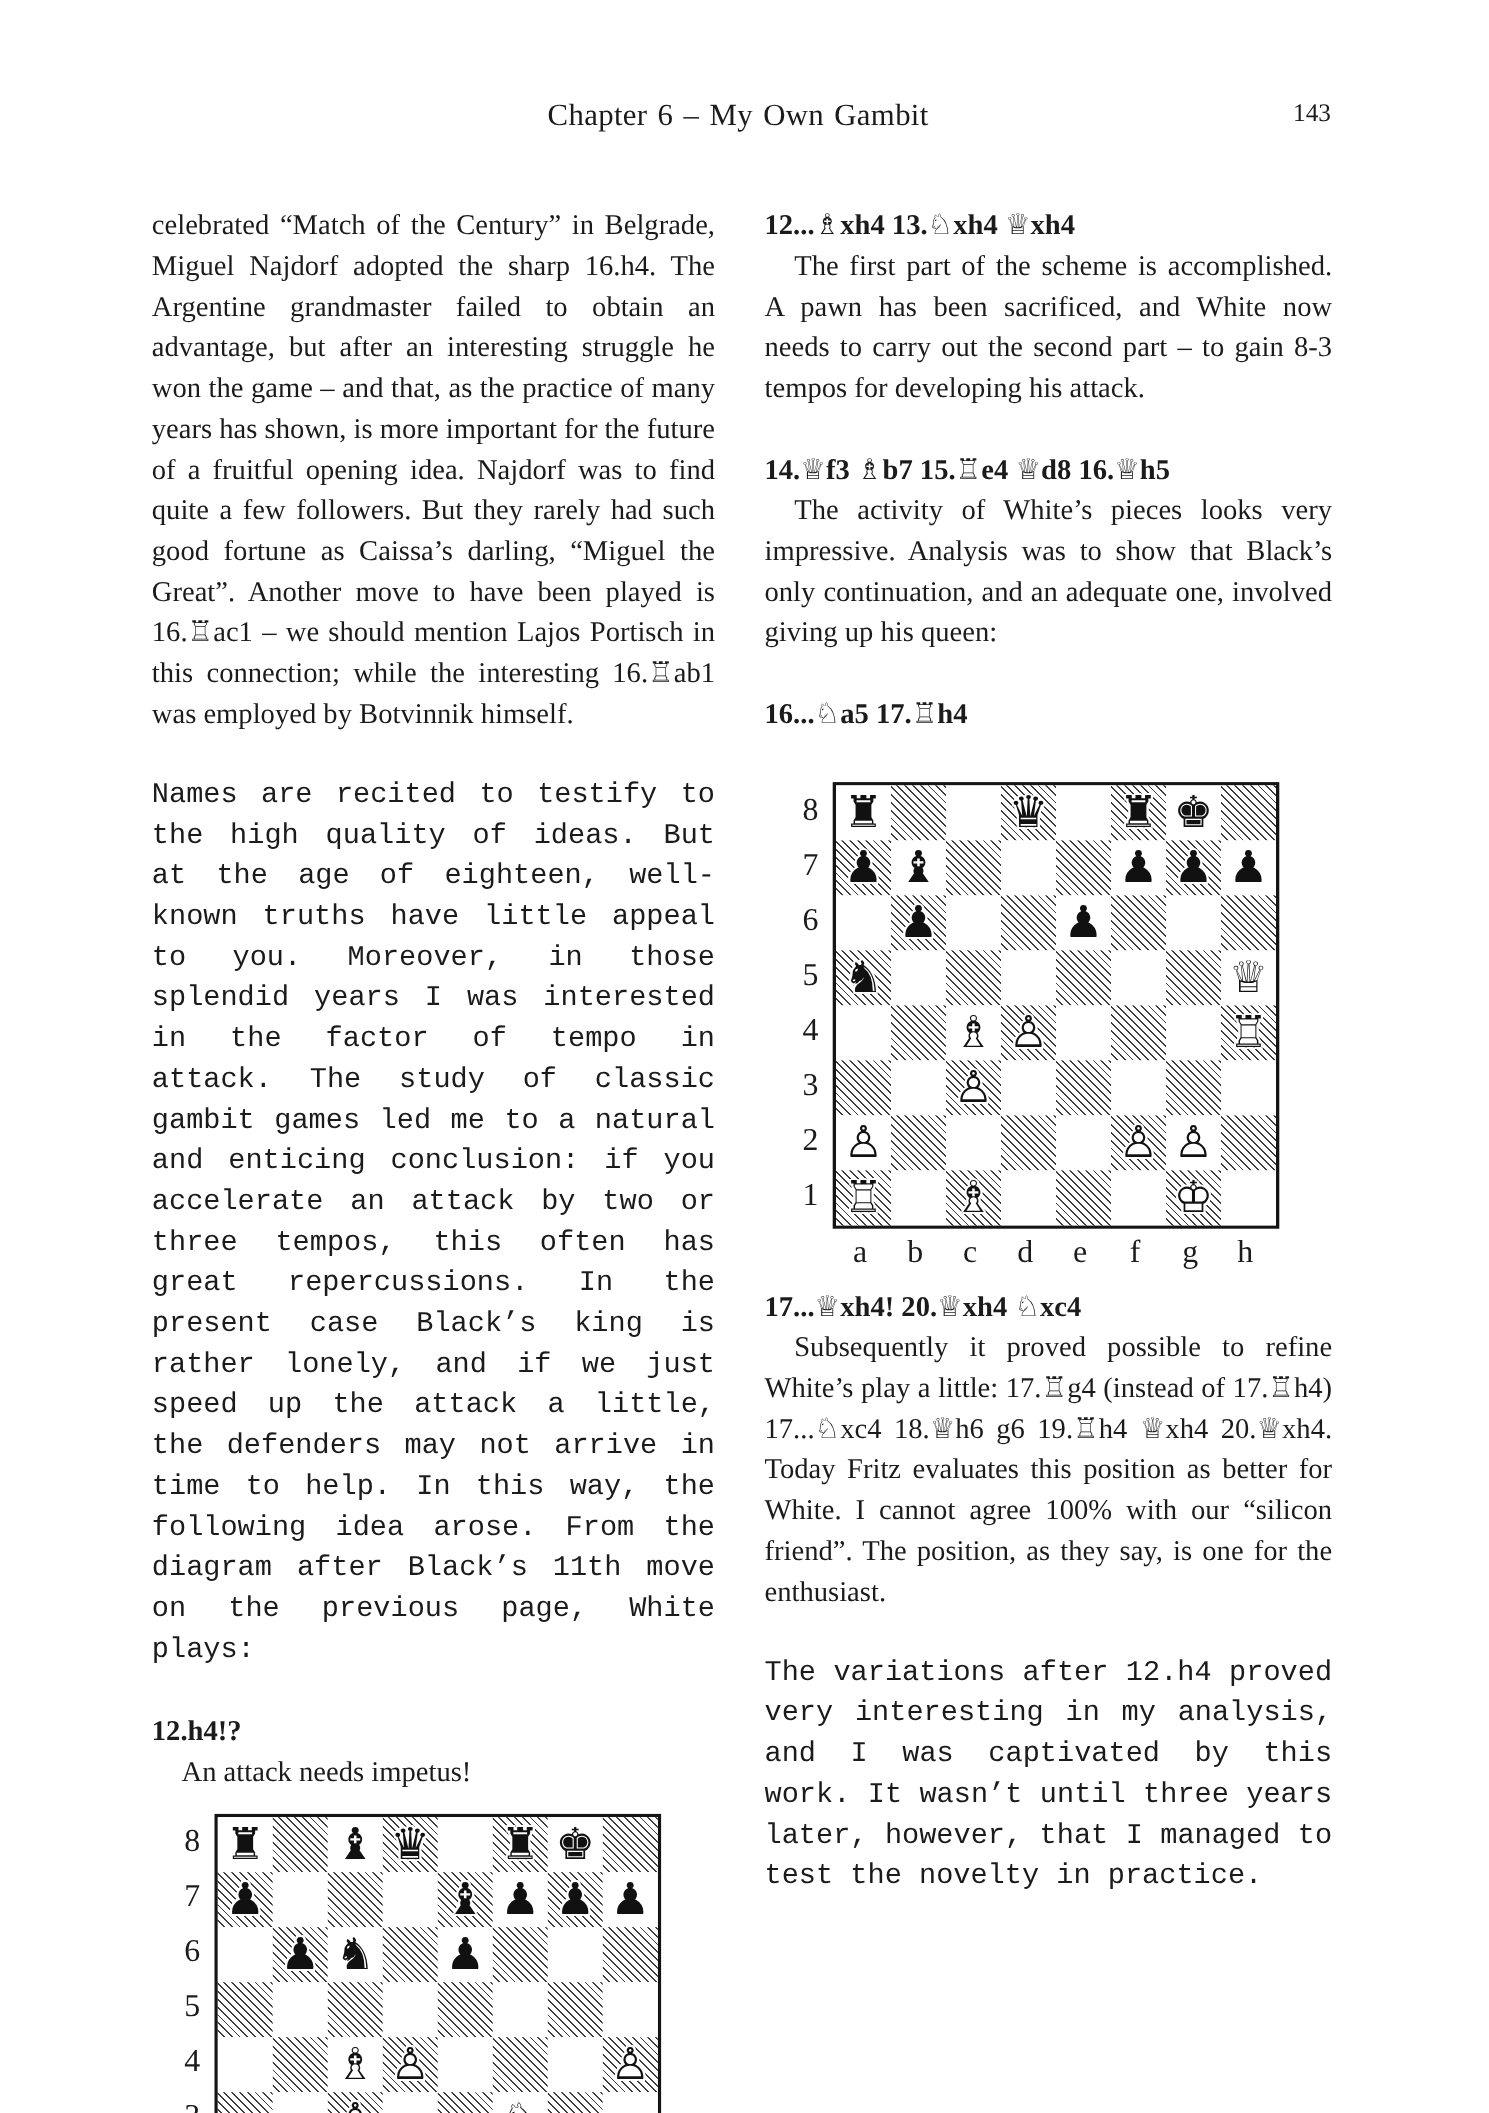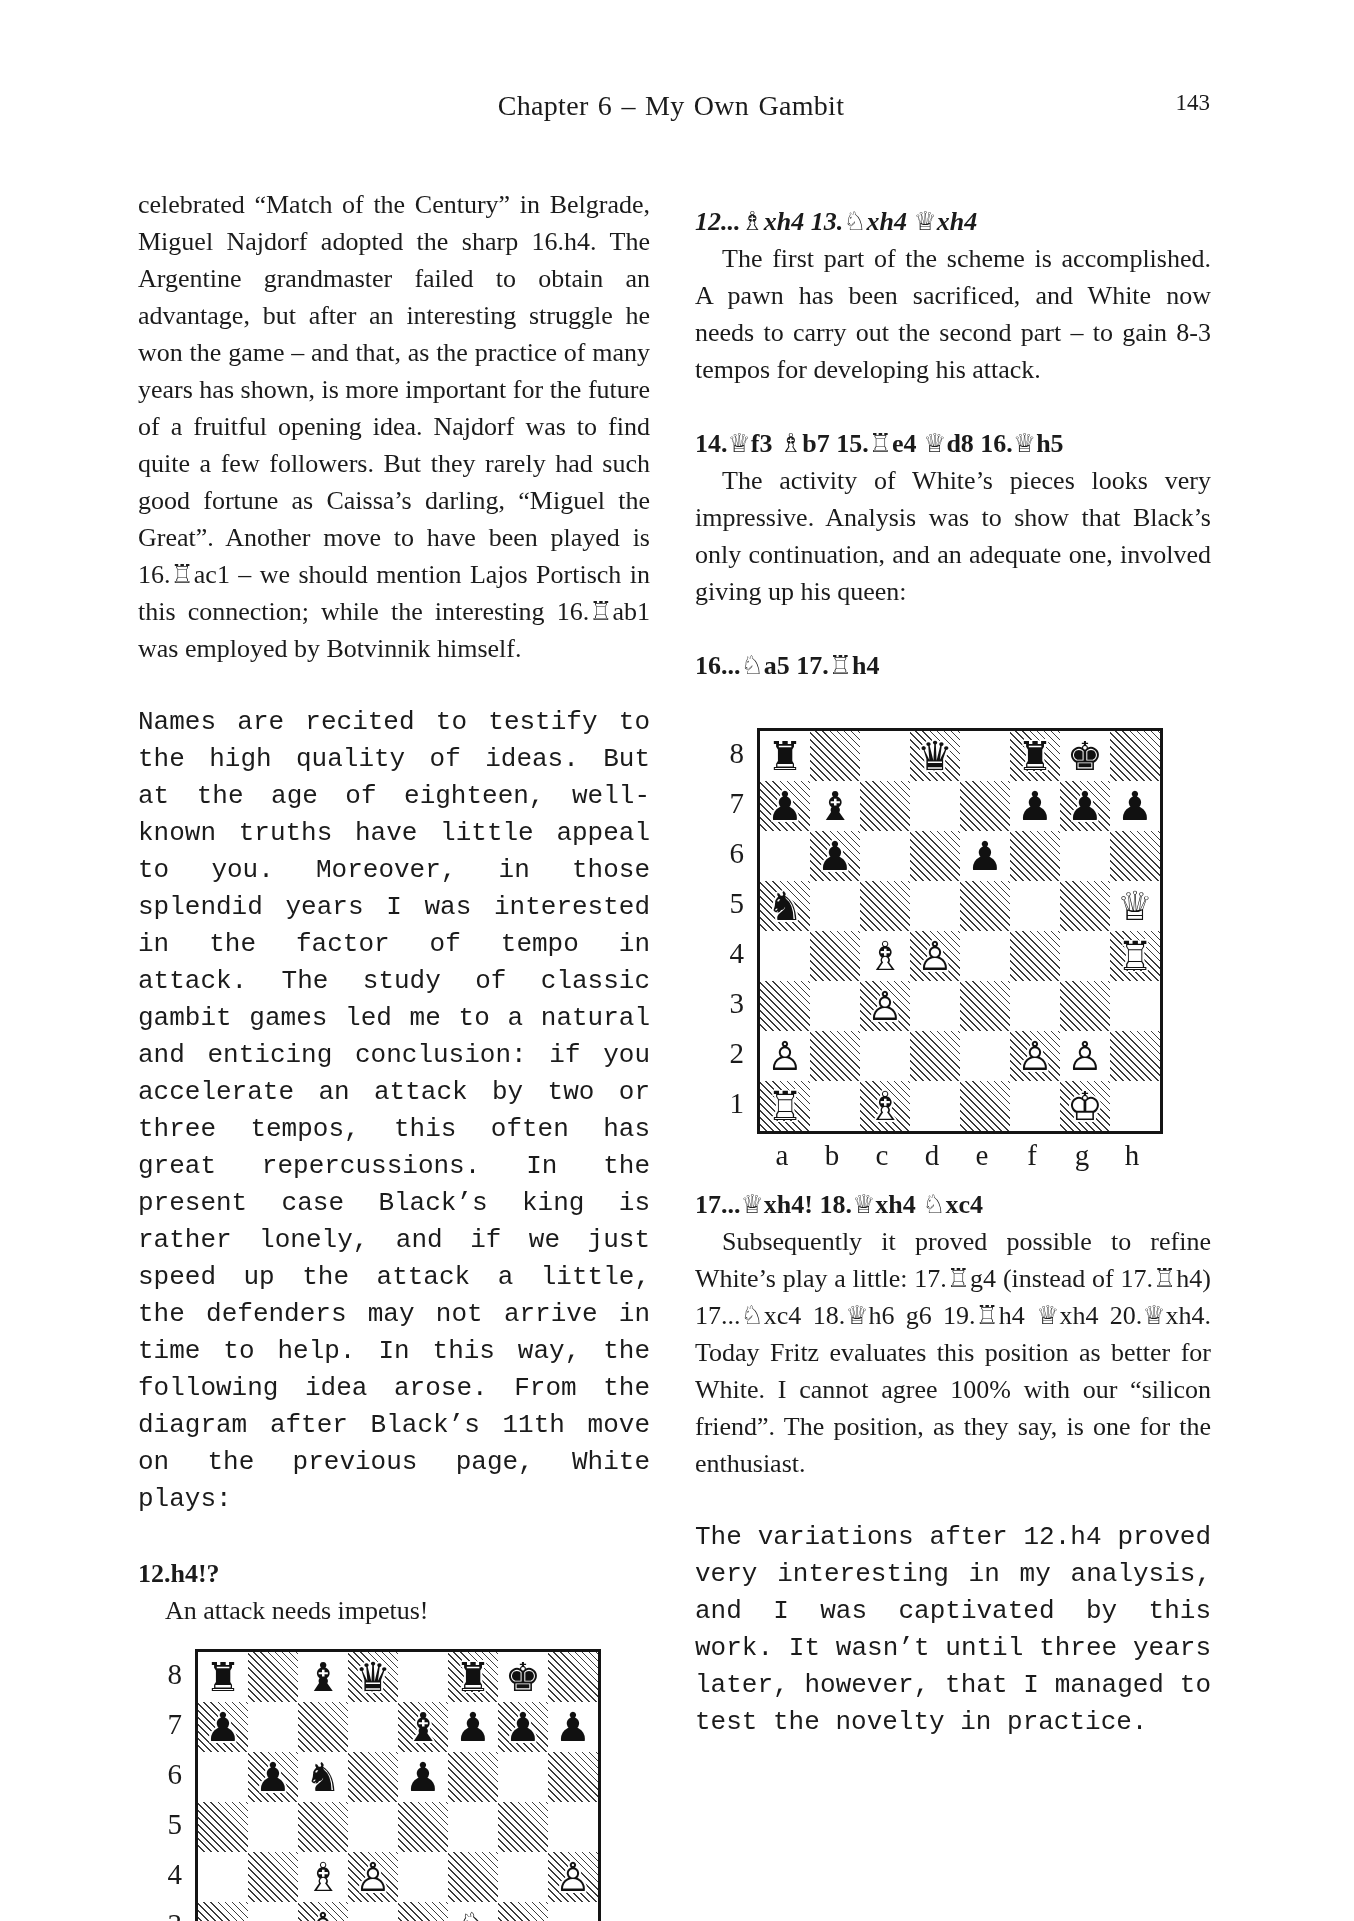--- a/index.html
+++ b/index.html
@@ -23,21 +23,21 @@
   .col{position:absolute;top:186px;}
   .col-left{left:138px;width:512px;}
   .col-right{left:695px;width:516px;}
   .para{margin:0;font-size:26px;line-height:37px;text-align:justify;}
   .gap{margin-top:37px;font-family:Liberation Mono, monospace;}
   .ind{text-indent:27px;}
   .move-h{
     margin:37px 0 0 0;font-size:26px;font-weight:bold;line-height:37px;
     white-space:nowrap;
   }
-  .move-h.first{margin-top:17px;font-style:italic;}
+  .move-h.first{margin-top:0;}
   .after-diag{margin-top:14px;}
   
   .diagram{margin-top:20px;}
   .dg-left{margin-left:13px;}
   .dg-right{margin-left:18px;margin-top:44px;}
   .board-row{display:flex;}
   .rank-labels{width:44px;display:flex;flex-direction:column;}
   .rank-label{
     height:50px;line-height:50px;text-align:right;padding-right:13px;
     box-sizing:border-box;font-size:29px;
@@ -514,18 +514,18 @@
           <div class="file-label">b</div>
           <div class="file-label">c</div>
           <div class="file-label">d</div>
           <div class="file-label">e</div>
           <div class="file-label">f</div>
           <div class="file-label">g</div>
           <div class="file-label">h</div>
         </div>
     </div>
 
-    <p class="move-h after-diag">17...♕xh4! 18.♕xh4 ♘xc4</p>
+    <p class="move-h after-diag">17...♕xh4! 20.♕xh4 ♘xc4</p>
     <p class="para ind">Subsequently it proved possible to refine White’s play a little: 17.♖g4 (instead of 17.♖h4) 17...♘xc4 18.♕h6 g6 19.♖h4 ♕xh4 20.♕xh4. Today Fritz evaluates this position as better for White. I cannot agree 100% with our “silicon friend”. The position, as they say, is one for the enthusiast.</p>
     <p class="para gap">The variations after 12.h4 proved very interesting in my analysis, and I was captivated by this work. It wasn’t until three years later, however, that I managed to test the novelty in practice.</p>
   </div>
 
 </div>
 
 </body></html>

